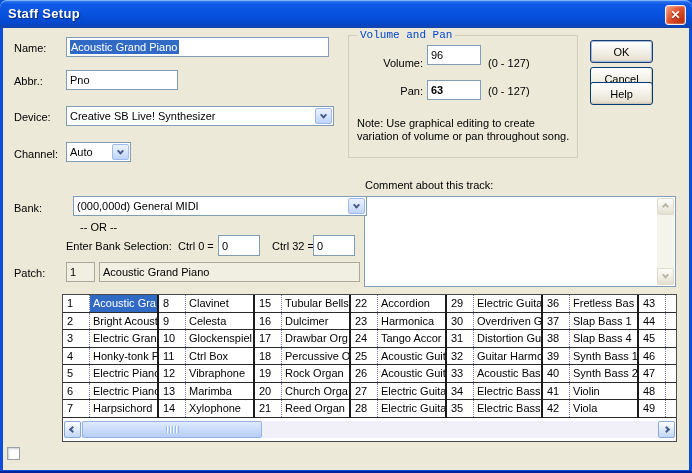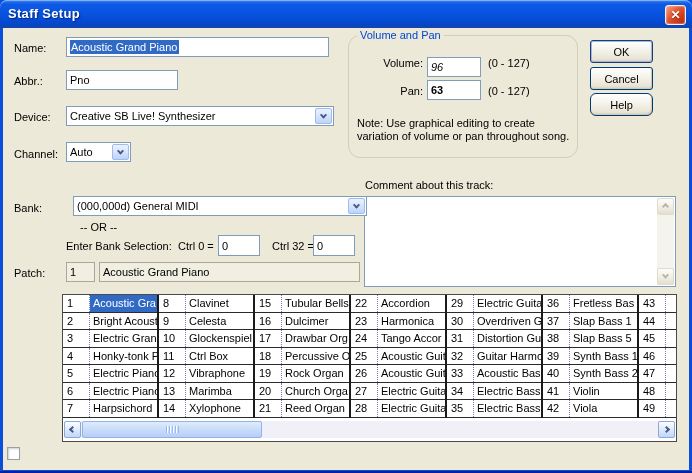--- a/index.html
+++ b/index.html
@@ -36,21 +36,21 @@
   .combo-arrow { position:absolute; right:1px; top:1px; bottom:1px; width:17px; border-radius:2px;
     border:1px solid #9EBAEE;
     background:linear-gradient(180deg,#EBF2FE 0%,#D9E6FC 45%,#BED3F8 100%);
     display:flex; align-items:center; justify-content:center; }
   .chev { display:block; width:5px; height:5px; border-left:2px solid #44598C; border-bottom:2px solid #44598C; }
   .chev-down  { transform:rotate(-45deg) translate(1px,-1px); }
   .chev-left  { transform:rotate(45deg); }
   .chev-right { transform:rotate(225deg); }
   .chev-up    { transform:rotate(135deg); }
 
-  .groupbox { position:absolute; border:1px solid #D0CEBF; border-radius:12px; }
+  .groupbox { position:absolute; border:1px solid #D0CEBF; border-radius:0;font-family:Liberation Mono, monospace; }
   .group-legend { position:absolute; top:-7px; left:8px; background:#ECE9D8; padding:0 3px; color:#0046D5; }
 
   .btn { position:absolute; width:63px; height:23px; border-radius:3px; border:1px solid #003C74;
     background:linear-gradient(180deg,#FFFFFF 0%,#F4F2EA 45%,#E9E4D5 85%,#D8D0BE 100%);
     font-family:"Liberation Sans",sans-serif; font-size:11px; color:#000; cursor:pointer;
     box-shadow: inset -1px -1px 1px #CFC7B5; }
   .btn.default { border:1px solid #1F3C6E; box-shadow: inset 0 0 0 1px #9DB8E4, inset -1px -1px 1px #CFC7B5; }
 
   .note-text { position:absolute; width:216px; line-height:13px; }
 
@@ -123,36 +123,36 @@
     <span>Auto</span>
     <span class="combo-arrow">
         <span class="chev chev-down"></span>
       </span>
   </div>
 
   <div class="groupbox" style="left:348px; top:35px; width:230px; height:123px;">
     <span class="group-legend">Volume and Pan</span>
   </div>
   <span class="lbl" style="left:378px; top:57px; width:45px; text-align:right;">Volume:</span>
-  <div class="textbox" style="left:427px; top:57px; width:54px; height:20px;font-style:italic;">
+  <div class="textbox" style="left:427px; top:45px; width:54px; height:20px;">
     <span>96</span>
   </div>
   <span class="lbl" style="left:488px; top:57px;">(0 - 127)</span>
 
   <span class="lbl" style="left:378px; top:85px; width:45px; text-align:right;">Pan:</span>
   <div class="textbox" style="left:427px; top:80px; width:54px; height:20px;font-weight:bold;">
     <span>63</span>
   </div>
   <span class="lbl" style="left:488px; top:85px;">(0 - 127)</span>
 
   <div class="note-text" style="left:357px; top:117px;">Note: Use graphical editing to create variation of volume or pan throughout song.</div>
 
   <button class="btn default" style="left:590px; top:40px;">OK</button>
   <button class="btn" style="left:590px; top:67px;">Cancel</button>
-  <button class="btn" style="left:590px; top:93px;border-radius:6px;">Help</button>
+  <button class="btn" style="left:590px; top:82px;">Help</button>
 
   <span class="lbl" style="left:365px; top:179px;">Comment about this track:</span>
   <div class="comment-box" style="left:364px; top:196px; width:312px; height:91px;">
     <span></span>
     <div class="vscroll">
       <div class="vs-btn vs-up">
           <span class="chev chev-up"></span>
         </div>
       <div class="vs-btn vs-down">
           <span class="chev chev-down"></span>
@@ -344,21 +344,21 @@
           <div class="cell-row">
             <div class="cell-num">36</div>
             <div class="cell-name">Fretless Bas</div>
           </div>
           <div class="cell-row">
             <div class="cell-num">37</div>
             <div class="cell-name">Slap Bass 1</div>
           </div>
           <div class="cell-row">
             <div class="cell-num">38</div>
-            <div class="cell-name">Slap Bass 5</div>
+            <div class="cell-name">Slap Bass 4</div>
           </div>
           <div class="cell-row">
             <div class="cell-num">39</div>
             <div class="cell-name">Synth Bass 1</div>
           </div>
           <div class="cell-row">
             <div class="cell-num">40</div>
             <div class="cell-name">Synth Bass 2</div>
           </div>
           <div class="cell-row">

